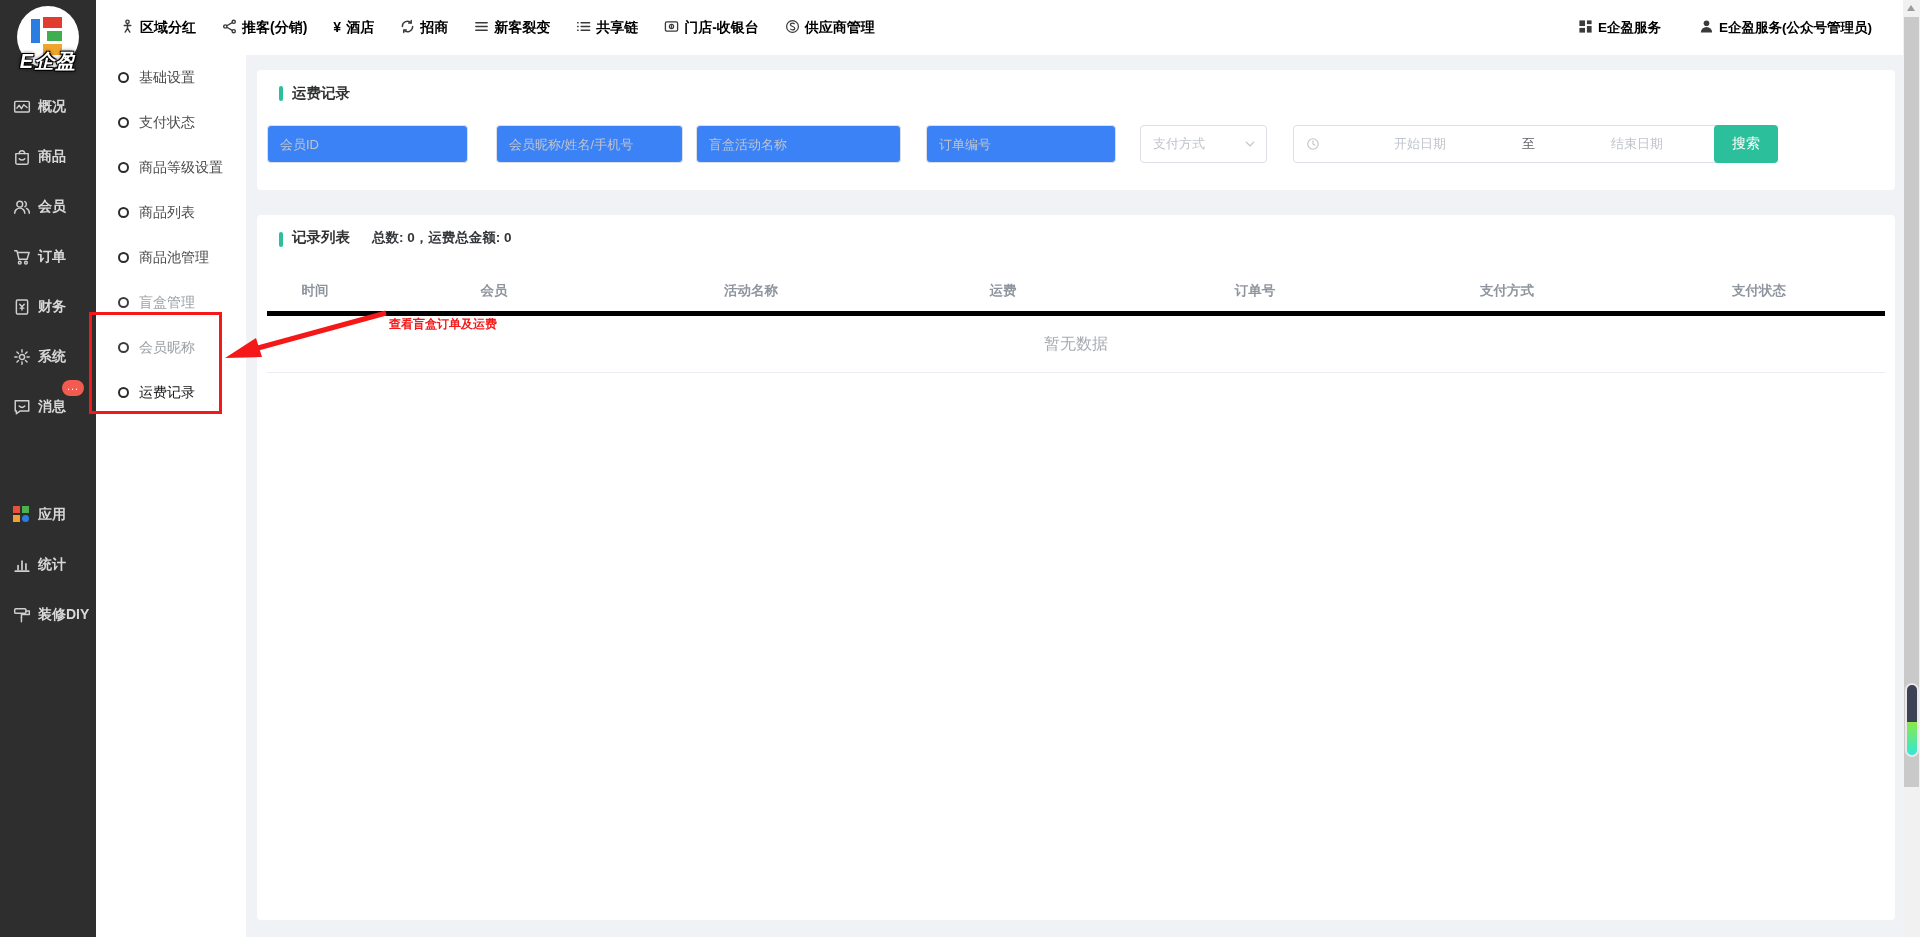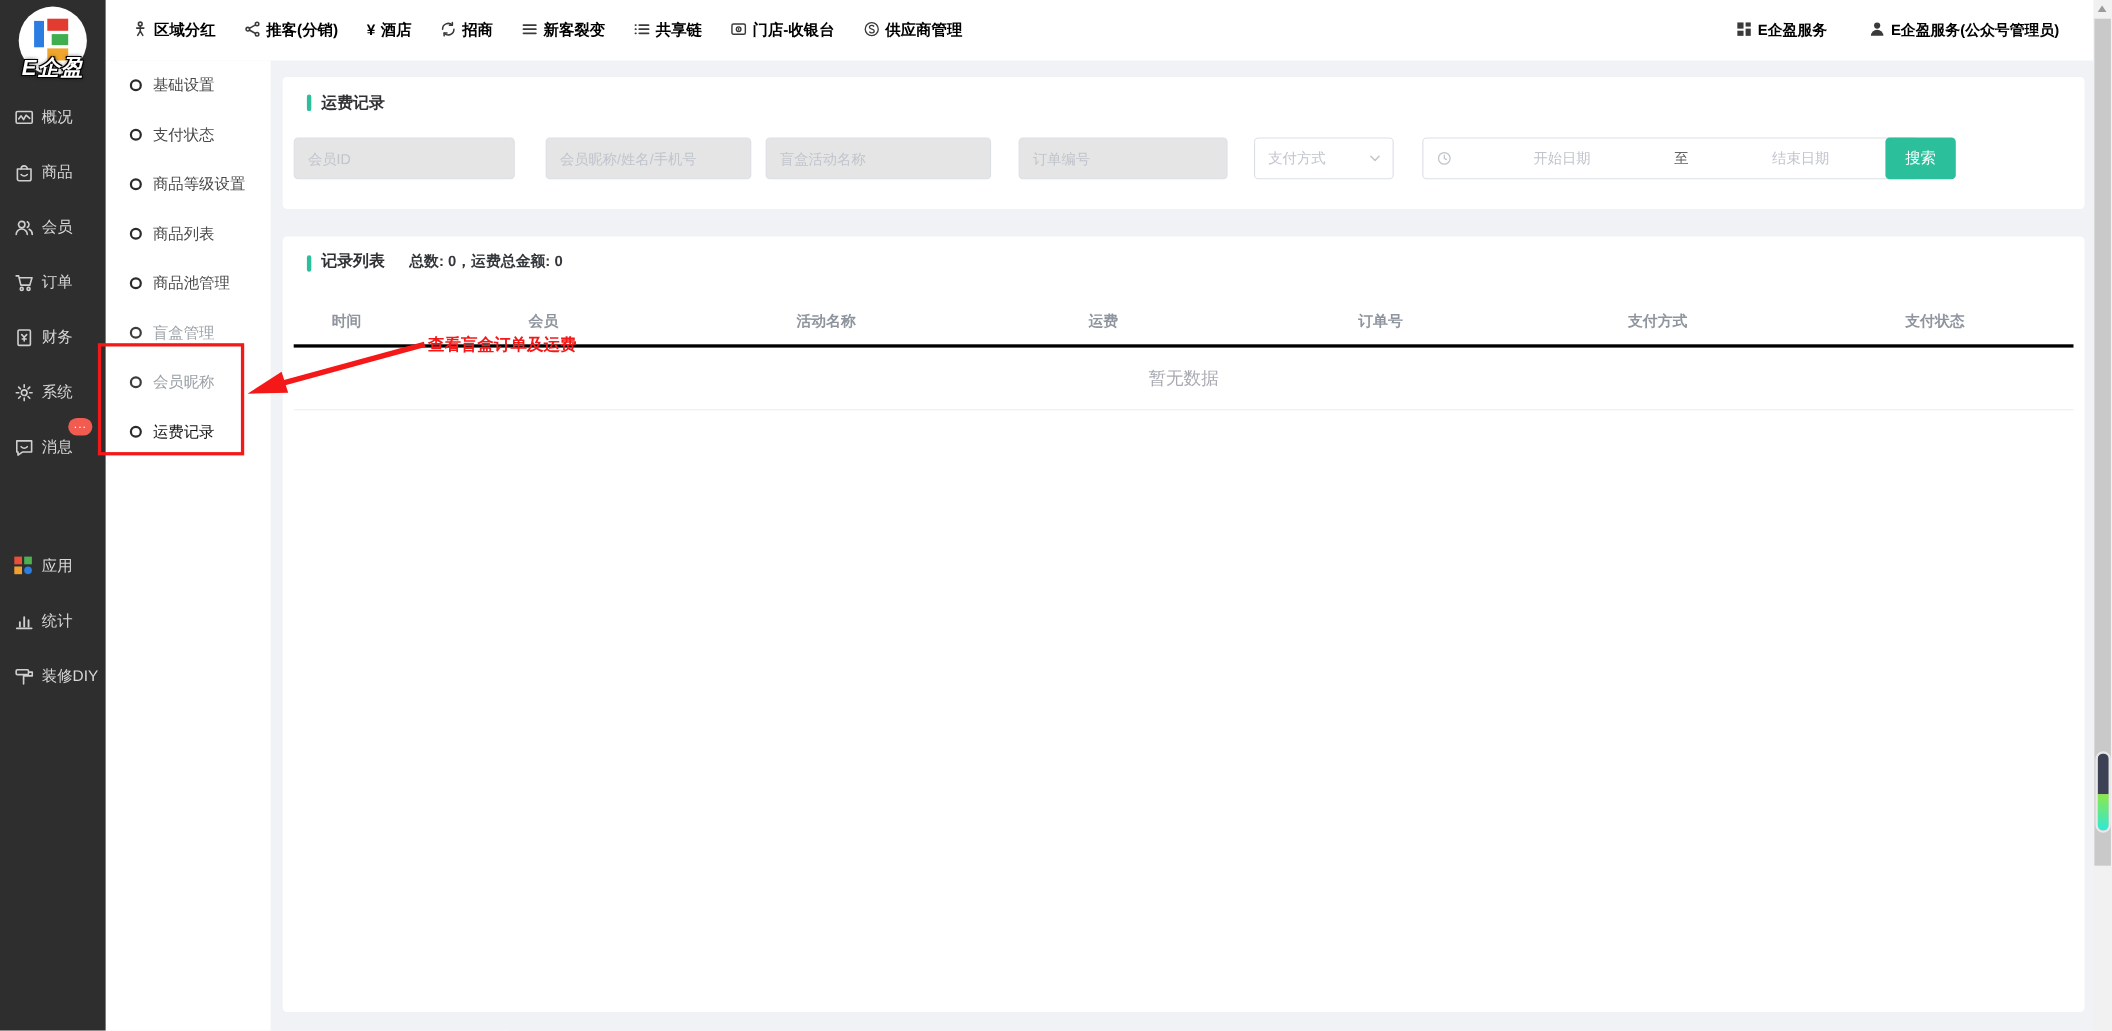--- a/index.html
+++ b/index.html
@@ -18,21 +18,21 @@
   .logo-block { position:absolute; }
   .lb-blue   { left:14px; top:13px; width:9px;  height:24px; background:#2b7de1; }
   .lb-red    { left:26px; top:11px; width:19px; height:11px; background:#e23b30; }
   .lb-green  { left:30px; top:25px; width:15px; height:10px; background:#3fae4f; }
   .lb-orange { left:26px; top:38px; width:19px; height:11px; background:#f0a52d; }
   .logo-text {
     position:absolute; left:-6px; right:-6px; top:42px; text-align:center;
     font-size:20px; font-weight:bold; font-style:italic; color:#fff; letter-spacing:1px;
     text-shadow:-1px -1px 0 #000, 1px -1px 0 #000, -1px 1px 0 #000, 1px 1px 0 #000, 0 0 4px #000;
   }
-  .side-list { position:absolute; left:0; width:100%; }
+  .side-list { position:absolute; left:0; width:100%;font-weight:bold; }
   .side-list.top-group { top:82px; }
   .side-list.bottom-group { top:490px; }
   .side-item {
     height:50px; display:flex; align-items:center; padding-left:13px;
     color:#d8d8d8; font-size:14px; cursor:pointer; position:relative;
   }
   .side-item .s-icon { width:18px; height:18px; margin-right:7px; color:#cfcfcf; flex:0 0 auto; }
   .msg-badge {
     position:absolute; left:62px; top:380px; min-width:22px; height:16px;
     background:#f25b50; border-radius:9px; color:#fff; font-size:11px;
@@ -82,21 +82,21 @@
   .card-search .card-title-row { padding-top:14px; }
   .card-list .card-title-row { padding-top:13px;align-items:flex-end; }
   .tbar { width:4px; height:15px; background:#2bbf9c; border-radius:2px; margin-right:9px; flex:0 0 auto; }
   .card-title { font-size:14.5px; font-weight:bold; color:#2f3133; }
   .list-summary { font-size:13.5px; font-weight:bold; color:#33363a; margin-left:22px; }
 
   
   .filters { position:absolute; left:0; top:55px; right:0; height:38px; }
   .f-input {
     position:absolute; top:0; height:38px; border:1px solid #dcdfe6; border-radius:4px;
-    font-size:13px; padding:0 12px; color:#333; outline:none; background:#e5e5e5;
+    font-size:13px; padding:0 12px; color:#333; outline:none; background:#3b82f6;
     font-family:"Liberation Sans", sans-serif;
   }
   .f-input::placeholder { color:#c0c4cc; }
   .in1 { left:10px;   width:201px; }
   .in2 { left:239px;  width:187px; }
   .in3 { left:439px;  width:205px; }
   .in4 { left:669px;  width:190px; }
   .select-box {
     position:absolute; left:883px; width:127px; top:0; height:38px;
     border:1px solid #dcdfe6; border-radius:4px; background:#fff;
@@ -115,36 +115,36 @@
   .search-btn {
     position:absolute; left:1457px; width:64px; top:0; height:38px;
     background:#2bbf9c; color:#fff; border:none; border-radius:4px;
     font-size:14px; cursor:pointer; font-family:"Liberation Sans", sans-serif;
   }
 
   
   .table { margin:24px 10px 0; }
   .thead {
     display:grid; grid-template-columns:96px 262px repeat(5, 1fr);
-    height:45px; align-items:center; border-bottom:3px solid #000000;
+    height:45px; align-items:center; border-bottom:5px solid #000000;
   }
   .th { text-align:center; font-size:13.5px; font-weight:bold; color:#8f959e; }
   .empty-row {
     height:57px; display:flex; align-items:center; justify-content:center;
     border-bottom:1px solid #ebeef5; font-size:16px; color:#a8abb2;
   }
 
   
   .red-box {
     position:absolute; left:89px; top:312px; width:133px; height:102px;
     border:3px solid #f51818; z-index:20; pointer-events:none;
   }
   .anno-text {
-    position:absolute; left:389px; top:304px; z-index:20;
-    color:#f51818; font-size:15px; font-weight:bold; white-space:nowrap;
+    position:absolute; left:389px; top:316px; z-index:20;
+    color:#f51818; font-size:12px; font-weight:bold; white-space:nowrap;
   }
   .anno-arrow { position:absolute; left:200px; top:300px; z-index:20; pointer-events:none; }
 
   
   .scrollbar { position:absolute; right:0; top:0; width:17px; height:100%; background:#f1f1f1; z-index:30; }
   .sb-up {
     position:absolute; top:5px; left:4px; width:0; height:0;
     border-left:4.5px solid transparent; border-right:4.5px solid transparent;
     border-bottom:6px solid #9b9b9b;
   }

